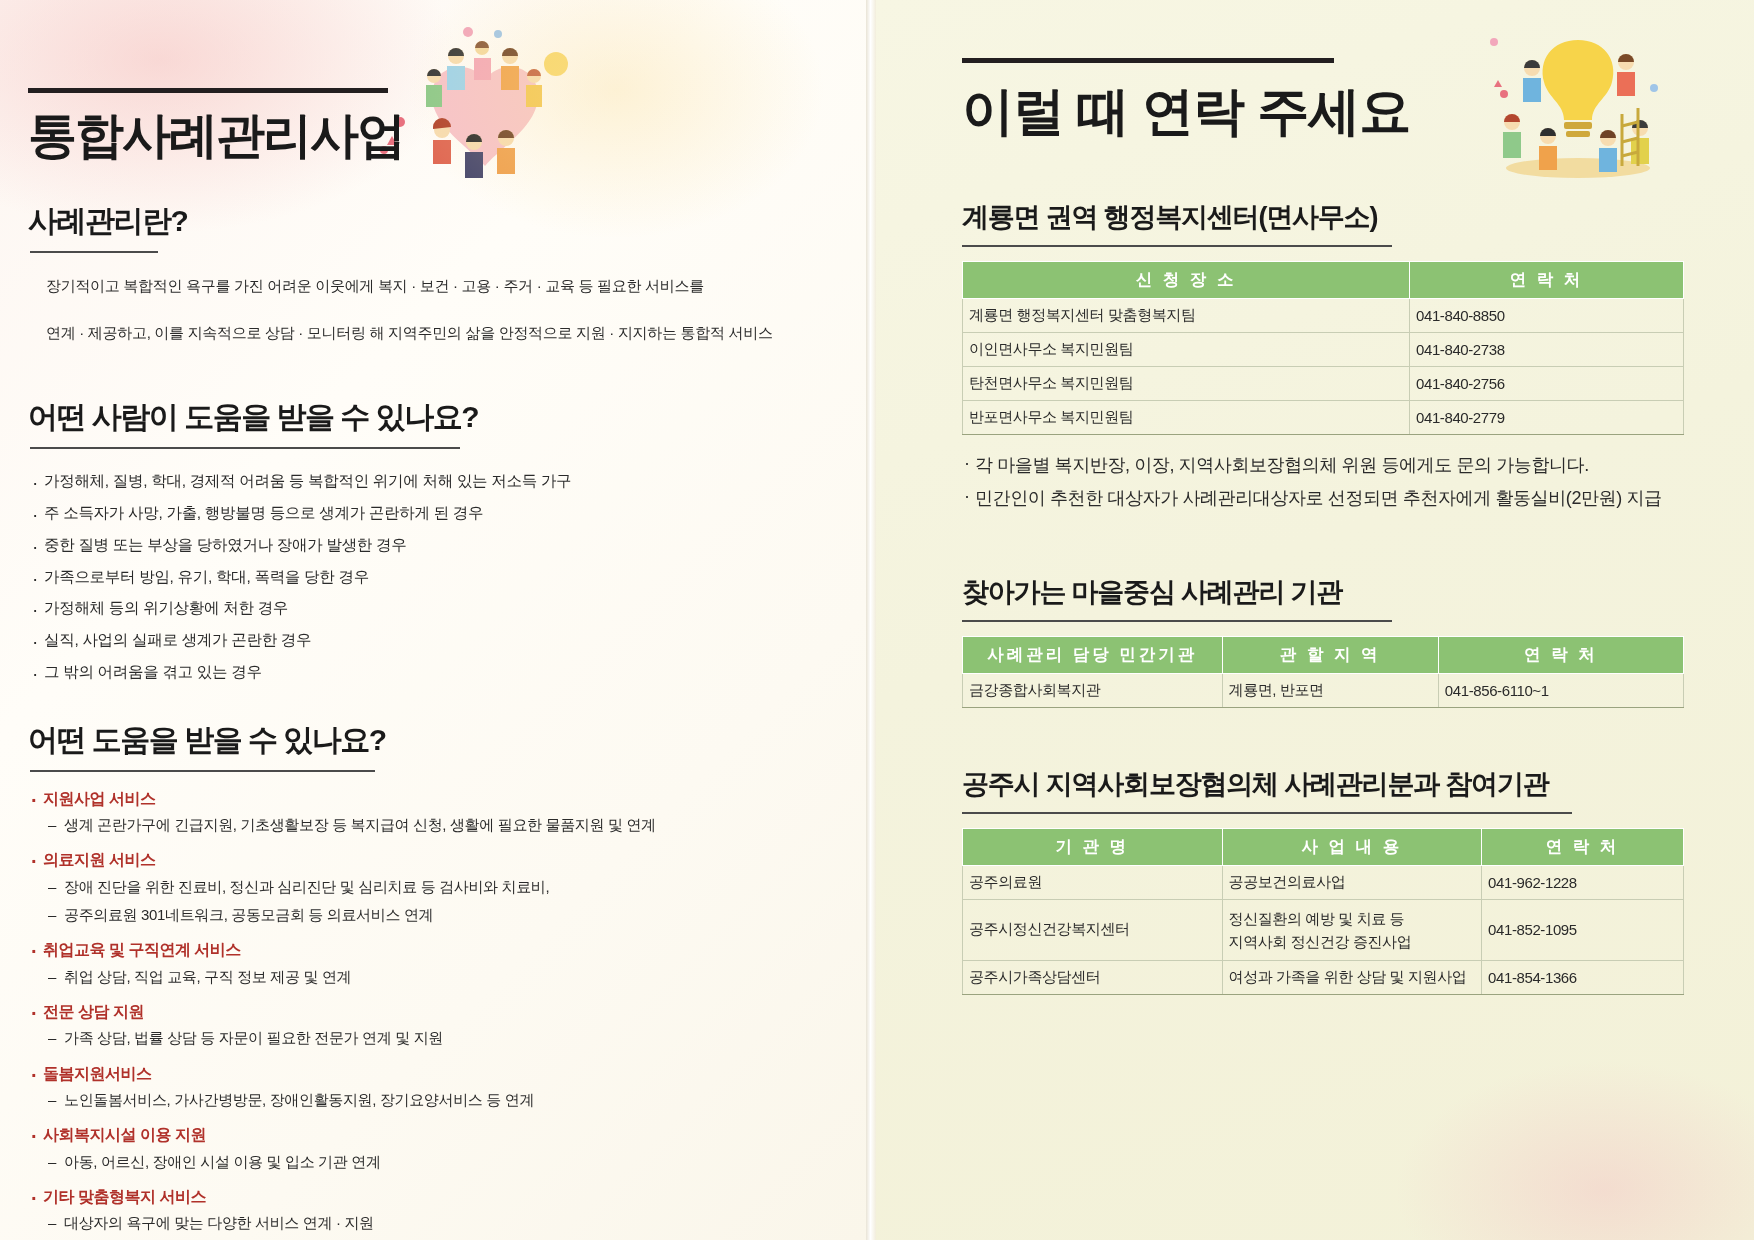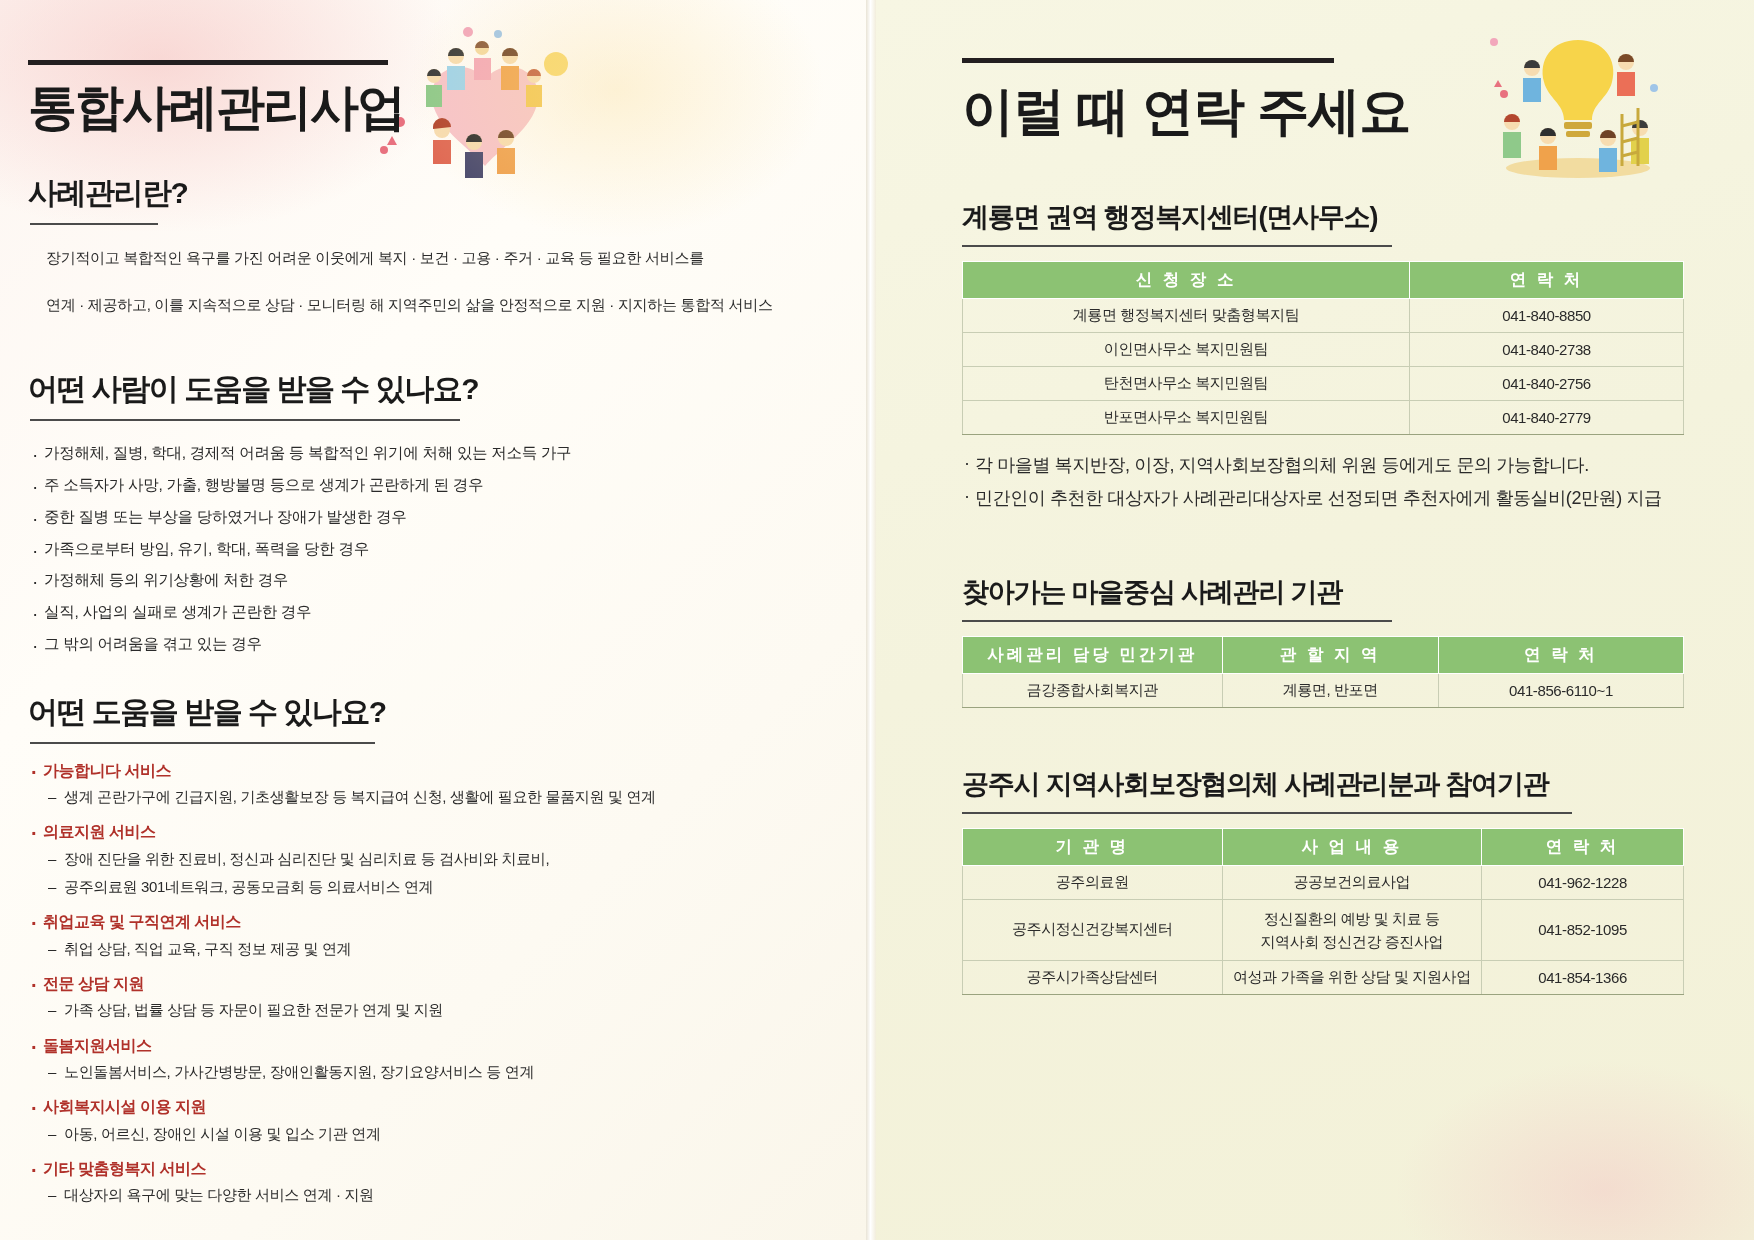--- a/index.html
+++ b/index.html
@@ -39,21 +39,21 @@
   .left-panel::after {
     content: "";
     position: absolute;
     top: -60px; right: 40px;
     width: 420px; height: 300px;
     background: radial-gradient(ellipse at center, rgba(250,224,160,0.40) 0%, rgba(250,224,160,0) 70%);
     pointer-events: none;
   }
   .left-inner {
     position: relative;
-    padding: 60px 54px 0 28px;
+    padding: 88px 54px 0 28px;
     z-index: 2;
   }
   .divider-top {
     width: 360px;
     height: 5px;
     background: #231f20;
     margin-bottom: 16px;
   }
   .main-title {
     font-size: 49px;
@@ -219,21 +219,20 @@
     letter-spacing: 3px;
     padding: 7px 4px;
     border: 1px solid #ffffff;
     text-align: center;
   }
   table.tbl td {
     padding: 7px 6px;
     border-bottom: 1px solid #c8cdb4;
     border-left: 1px solid #c8cdb4;
     border-right: 1px solid #c8cdb4;
-    text-align: center;
     letter-spacing: -0.4px;
     color: #2a2a2a;
     background: transparent;
     border-radius: 17px;
   }
   table.tbl tr:last-child td { border-bottom: 1px solid #9aa37f; }
   .note-list {
     list-style: none;
     margin: 14px 0 0 0;
     padding: 0;
@@ -338,21 +337,21 @@
         <li>그 밖의 어려움을 겪고 있는 경우</li>
       </ul>
 
       <div class="gap-32"></div>
 
       <h2 class="sec-h">어떤 도움을 받을 수 있나요?</h2>
       <div class="sec-rule mid"></div>
 
       <ul class="svc-list">
         <li class="svc-item">
-          <div class="svc-title">가능합니다 서비스</div>
+          <div class="svc-title">지원사업 서비스</div>
           <div class="svc-desc">생계 곤란가구에 긴급지원, 기초생활보장 등 복지급여 신청, 생활에 필요한 물품지원 및 연계</div>
         </li>
         <li class="svc-item">
           <div class="svc-title">의료지원 서비스</div>
           <div class="svc-desc">장애 진단을 위한 진료비, 정신과 심리진단 및 심리치료 등 검사비와 치료비,</div>
           <div class="svc-desc" style="padding-left:36px;">공주의료원 301네트워크, 공동모금회 등 의료서비스 연계</div>
         </li>
         <li class="svc-item">
           <div class="svc-title">취업교육 및 구직연계 서비스</div>
           <div class="svc-desc">취업 상담, 직업 교육, 구직 정보 제공 및 연계</div>

